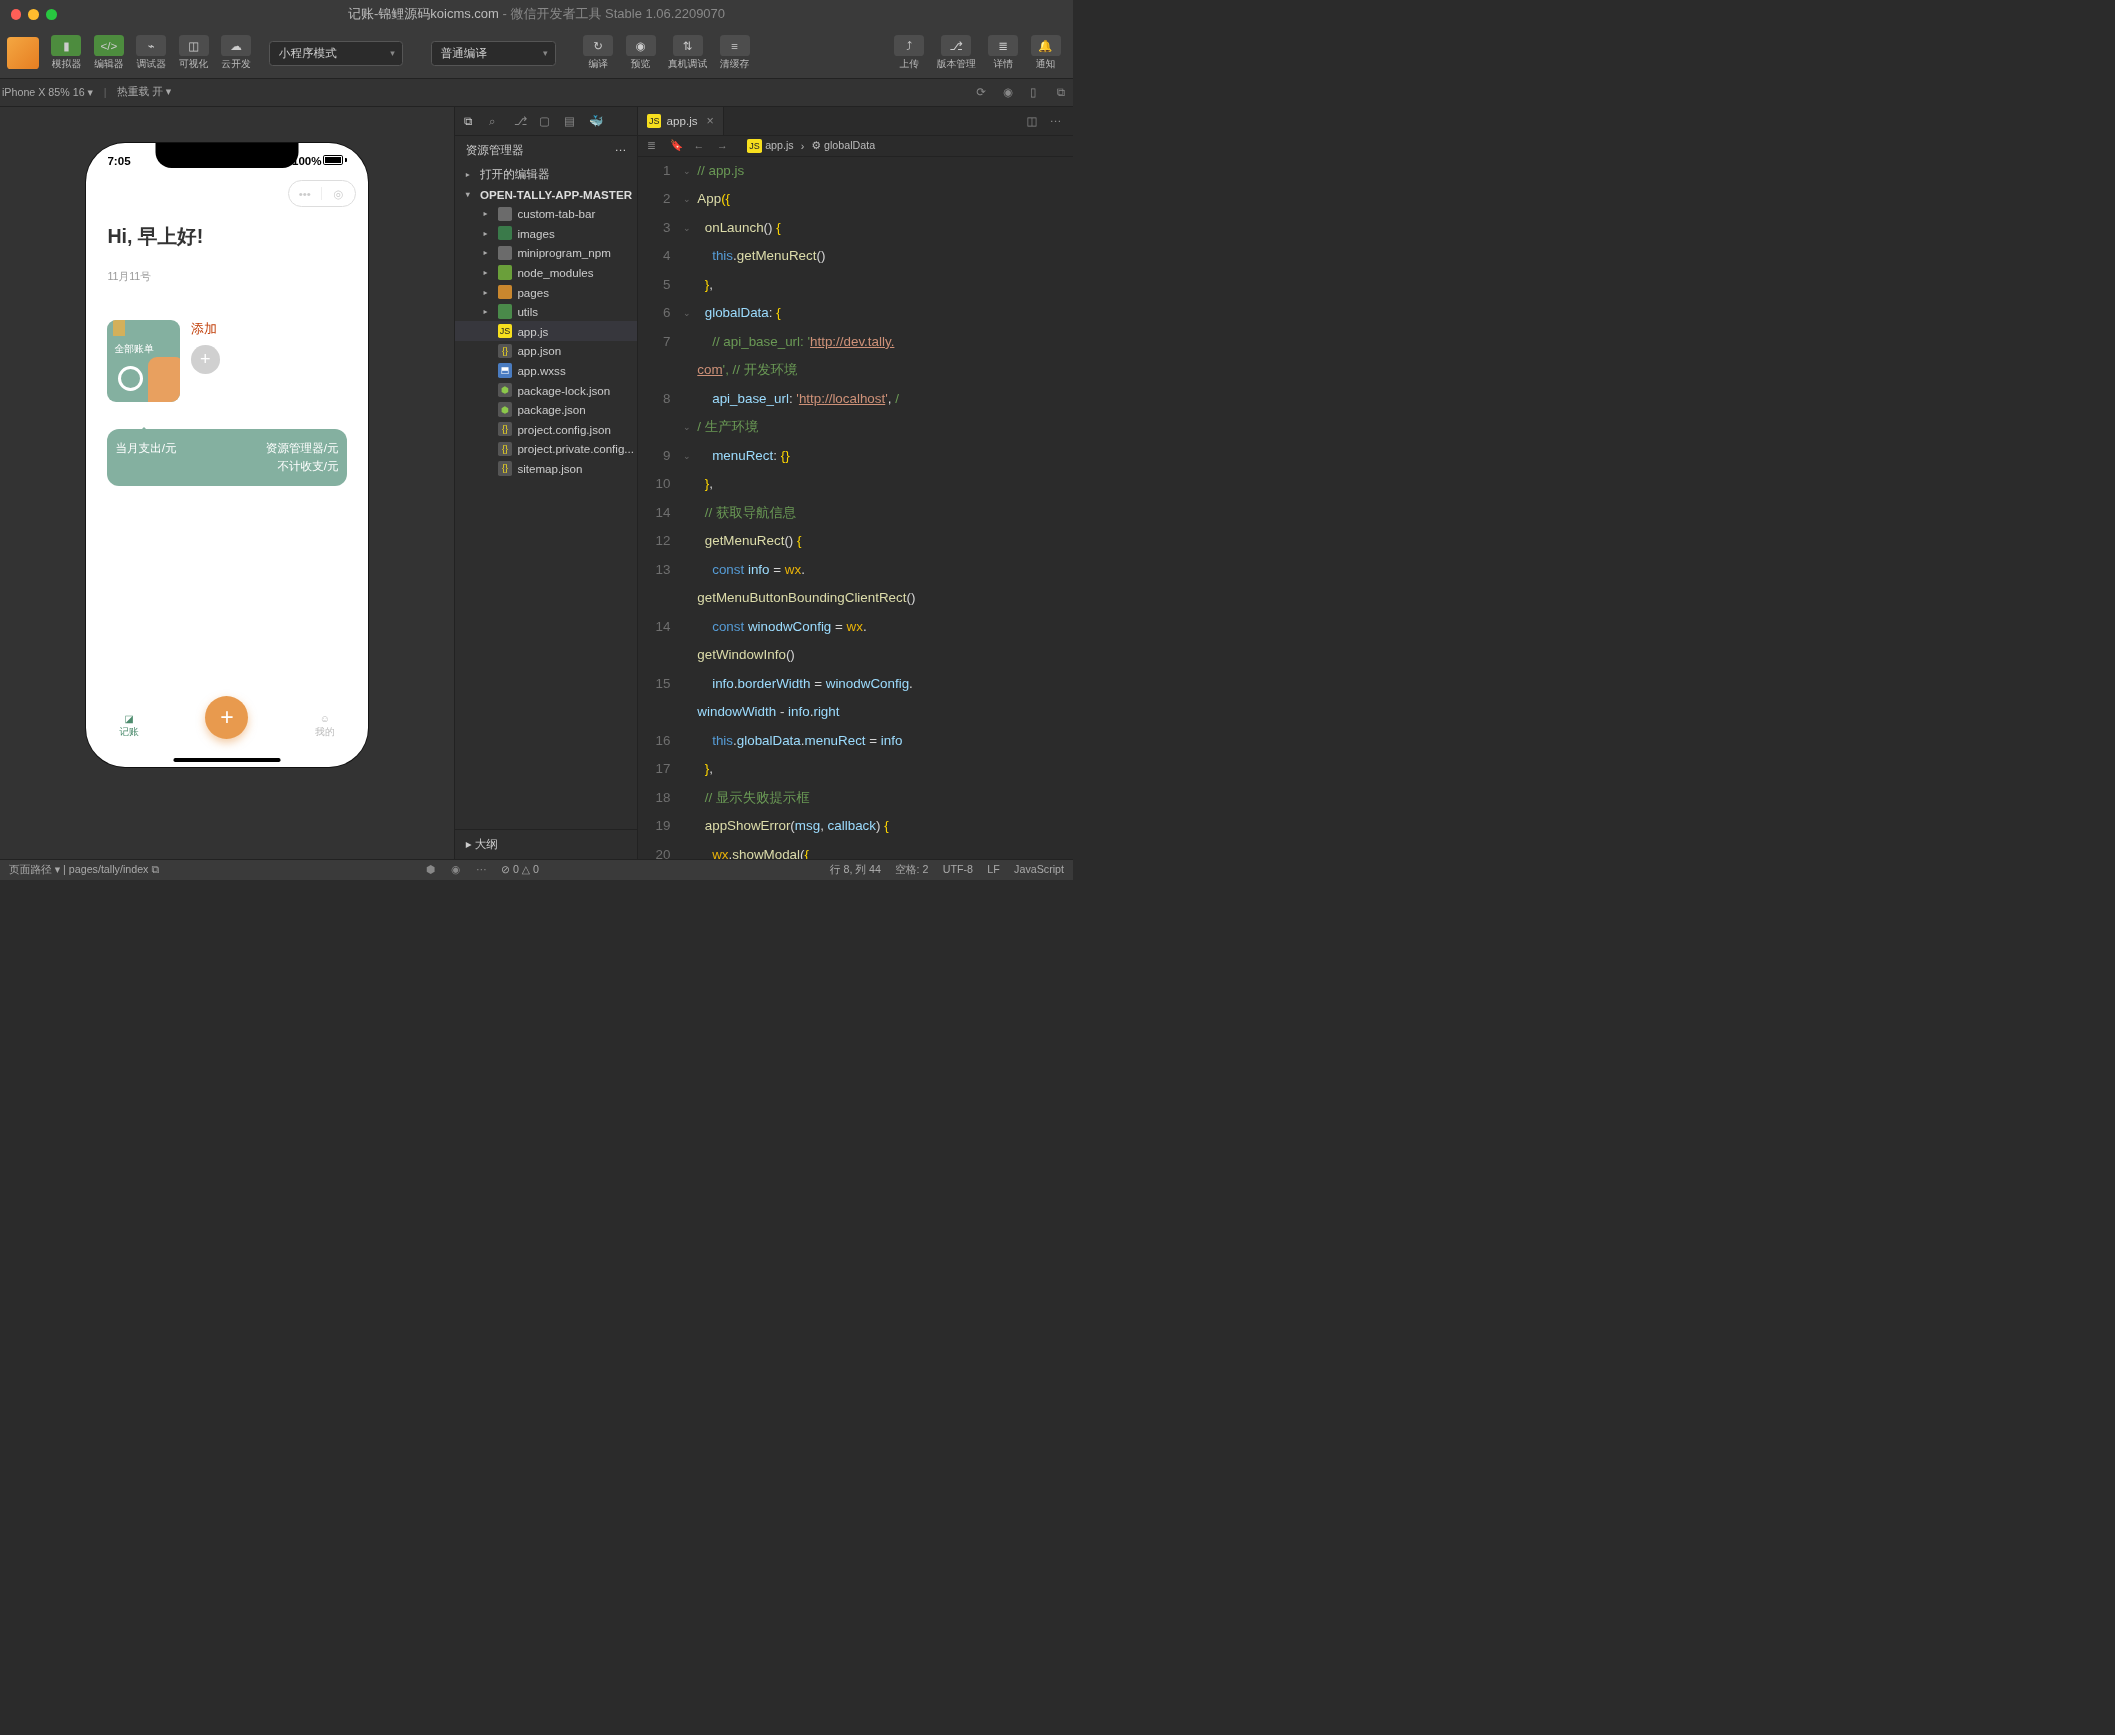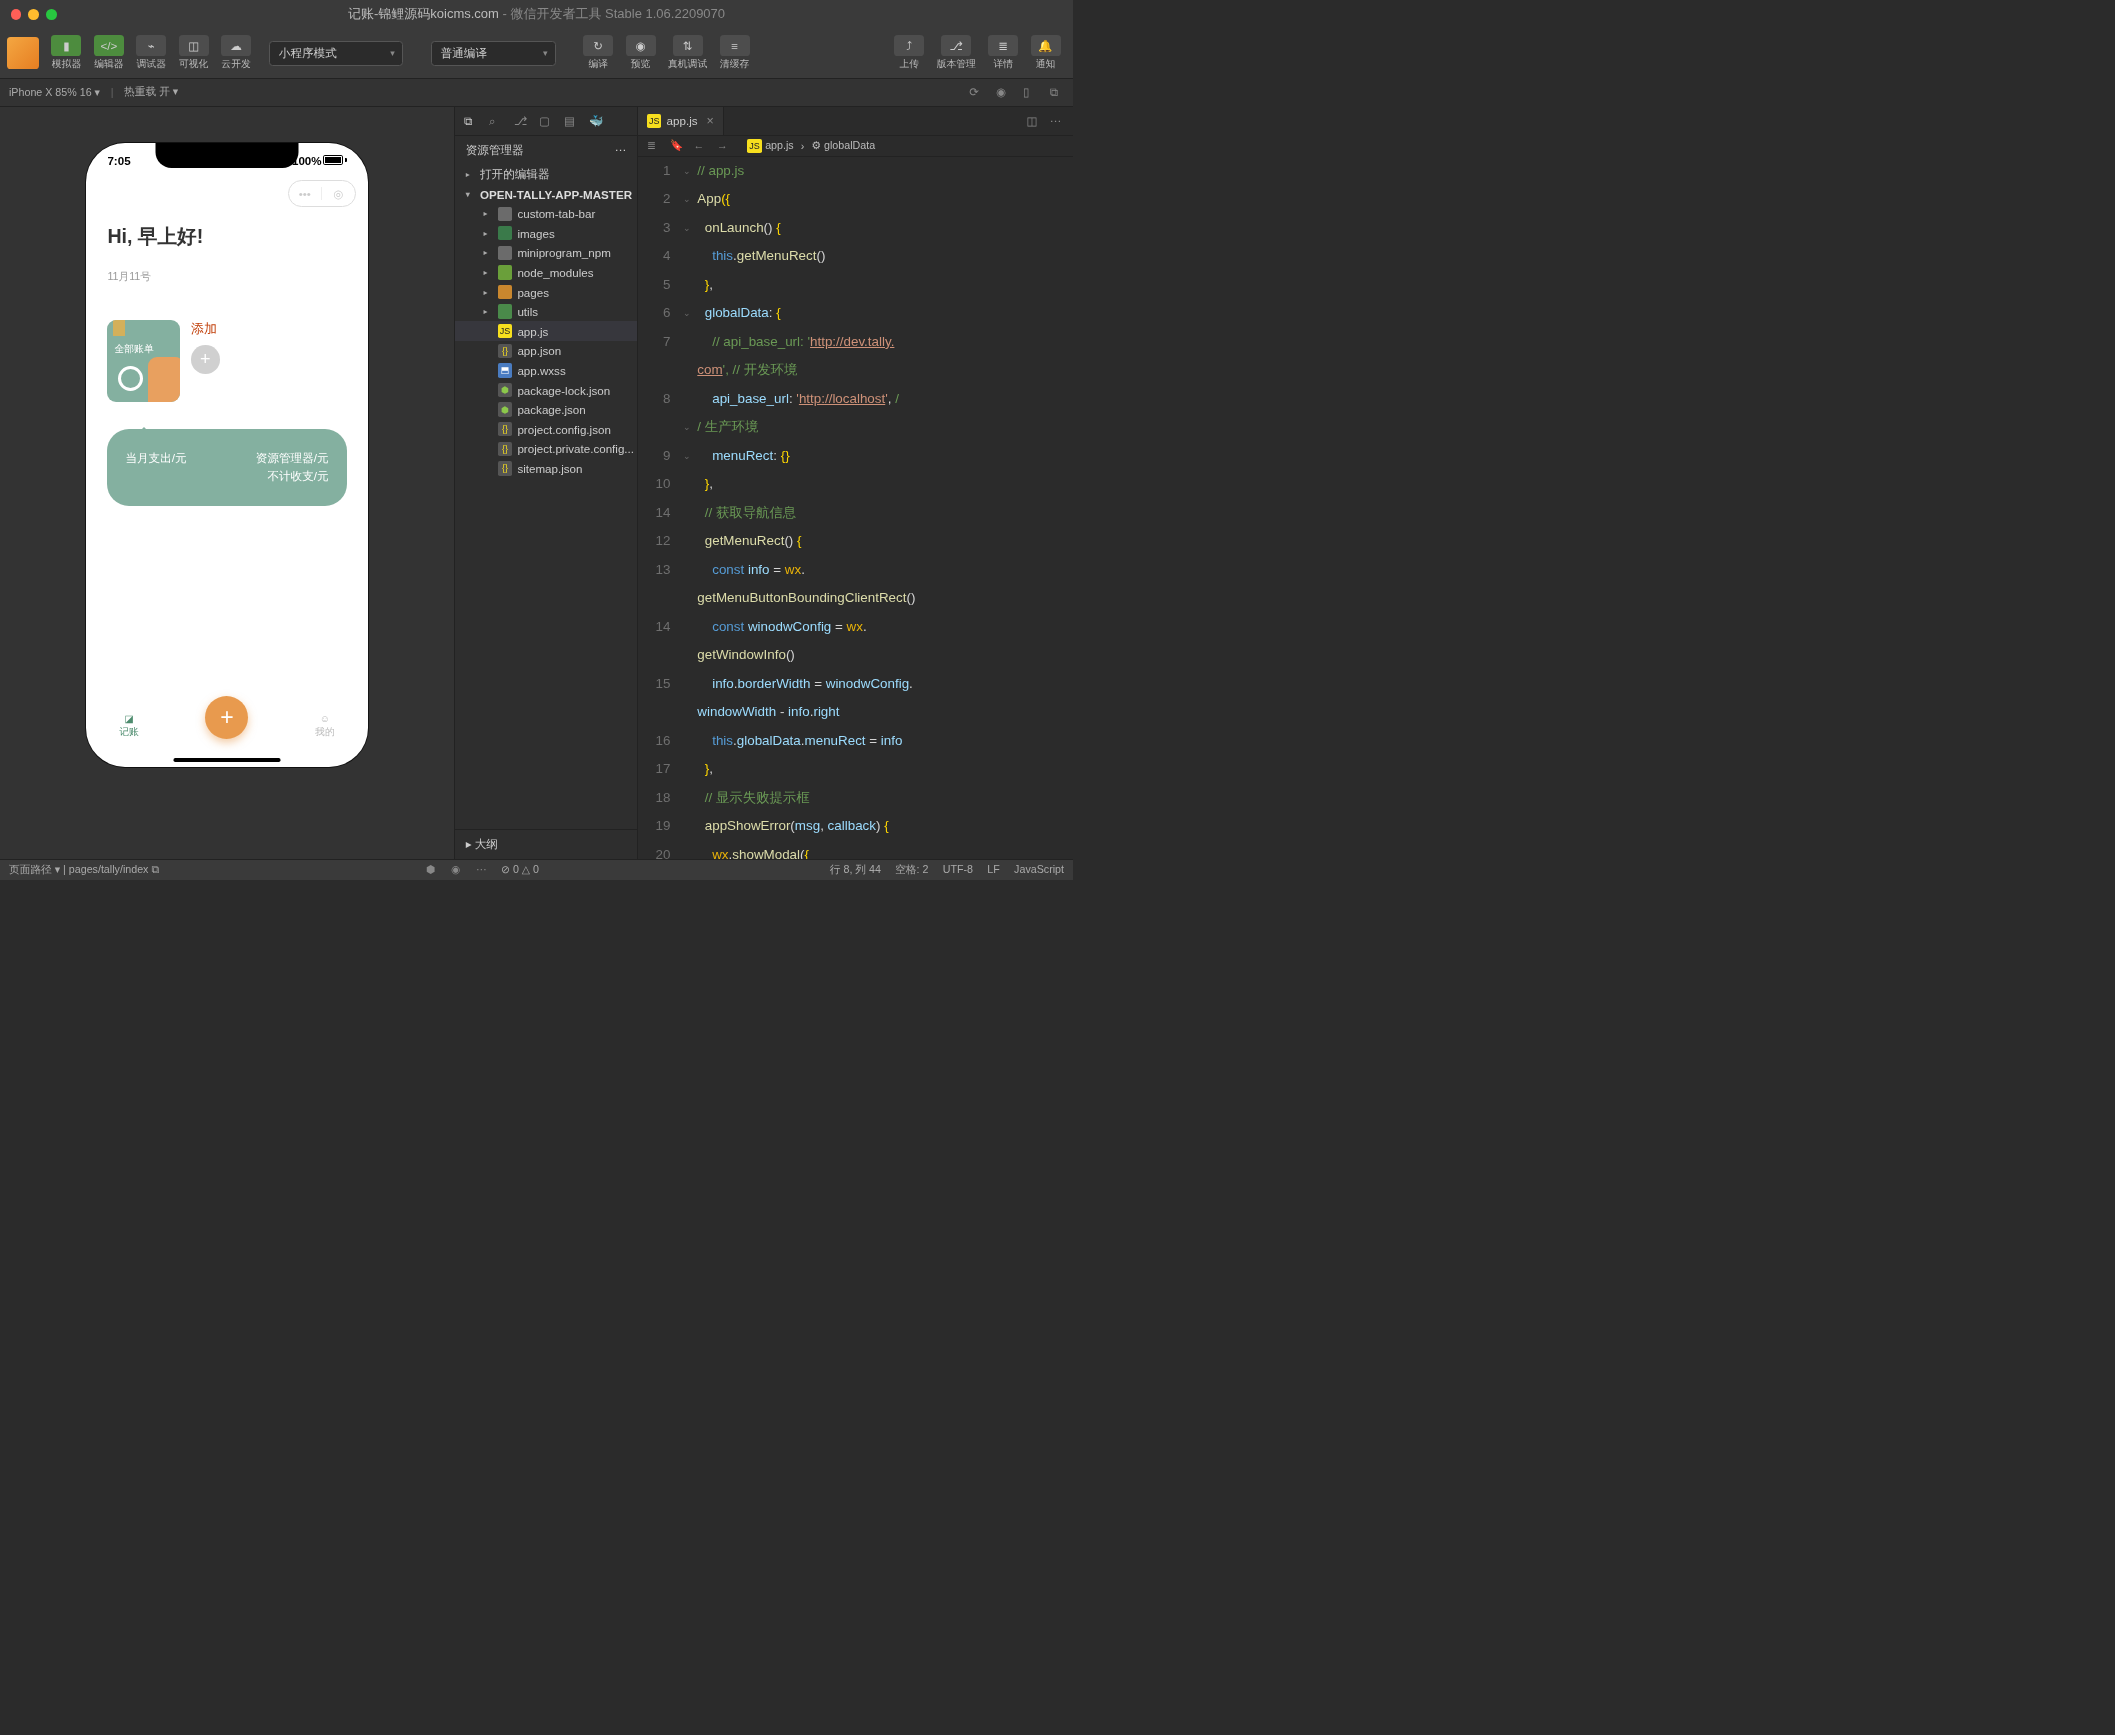--- a/index.html
+++ b/index.html
@@ -12,21 +12,21 @@
   .toolbar { height:50px; background:#3a3a3a; display:flex; align-items:center; padding:0 7.1px; gap:1.8px; border-bottom:0.9px solid #222; }
   .avatar { width:32px; height:32px; border-radius:3.6px; background:linear-gradient(135deg,#f4a742,#e67e22); margin-right:5.3px; }
   .tbtn { display:flex; flex-direction:column; align-items:center; gap:1.8px; padding:3.6px 5.3px; border-radius:3.6px; }
   .tbtn-icon { width:30px; height:21.4px; border-radius:3.6px; display:flex; align-items:center; justify-content:center; }
   .green { background:#4d8c3e; }
   .dark { background:#4d4d4d; }
   .tbtn-label { font-size:9.8px; color:#bbb; }
   .spacer { flex:1; }
   .dropdown { background:#2b2b2b; border:0.9px solid #555; border-radius:3.6px; height:25px; padding:0 21.4px 0 9px; display:flex; align-items:center; color:#ccc; font-size:11.6px; position:relative; margin:0 8px; }
   .dropdown::after { content:"▾"; position:absolute; right:7.1px; color:#888; font-size:9px; }
-  .subbar { height:28.5px; background:#333; display:flex; align-items:center; padding:0 9px; border-bottom:0.9px solid #222; }
+  .subbar { height:28.5px; background:#333; display:flex; align-items:center; padding:0 2px; border-bottom:0.9px solid #222; }
   .subbar .left { display:flex; align-items:center; gap:10.7px; color:#aaa; font-size:10.7px; }
   .subbar .icons { display:flex; gap:12.5px; margin-left:auto; align-items:center; }
   .ico { width:14.3px; height:14.3px; color:#888; }
   .main { display:flex; height:752px; }
   .sim-col { width:454px; background:#333; display:flex; justify-content:center; align-items:flex-start; padding-top:36px; }
   .explorer { width:184px; background:#2e2e2e; border-left:0.9px solid #222; border-right:0.9px solid #222; display:flex; flex-direction:column; }
   .explorer-activity { height:28.5px; display:flex; align-items:center; gap:10.7px; padding:0 9px; border-bottom:0.9px solid #222; }
   .explorer-title { padding:7.1px 10.7px; color:#ccc; font-size:11.6px; display:flex; justify-content:space-between; align-items:center; }
   .tree { flex:1; overflow:auto; font-size:11.6px; }
   .tree-row { display:flex; align-items:center; height:19.6px; padding-left:10.7px; gap:5.3px; color:#ccc; cursor:default; }
@@ -79,21 +79,21 @@
   .date { font-size:10.7px; color:#999; margin-top:20px; }
   .cards-row { display:flex; gap:10.7px; margin-top:36px; }
   .card-bill { width:73px; height:82px; background:#84b0a0; border-radius:9px; position:relative; overflow:hidden; }
   .card-bill .ribbon { position:absolute; top:0; left:5.3px; width:12.5px; height:16px; background:#d4b05a; }
   .card-bill .label { color:#fff; font-size:9.8px; position:absolute; top:23px; left:7.1px; }
   .card-bill .mag { position:absolute; bottom:10.7px; left:10.7px; width:25px; height:25px; border:3.6px solid #fff; border-radius:50%; }
   .card-bill .person { position:absolute; right:-3.6px; bottom:0; width:36px; height:45px; background:#e8a05f; border-radius:9px 9px 0 0; }
   .card-add { width:73px; height:82px; }
   .card-add .label { font-size:13px; color:#c2410c; }
   .card-add .circle { width:28.5px; height:28.5px; background:#d0d0d0; border-radius:50%; display:flex; align-items:center; justify-content:center; color:#fff; font-size:18px; margin-top:7.1px; }
-  .summary { margin-top:27px; background:#84b0a0; border-radius:22px; padding:18px; color:#fff; display:flex; position:relative; }
+  .summary { margin-top:27px; background:#84b0a0; border-radius:12px; padding:8px; color:#fff; display:flex; position:relative; }
   .summary::before { content:""; position:absolute; top:-9px; left:30px; border:7.1px solid transparent; border-bottom-color:#84b0a0; }
   .summary .scol { flex:1; font-size:11.6px; }
   .summary .scol div { margin:3.6px 0; }
   .tabbar { position:absolute; bottom:14.3px; left:0; right:0; height:53px; display:flex; align-items:center; justify-content:space-around; }
   .tabbar .titem { display:flex; flex-direction:column; align-items:center; font-size:9.8px; gap:1.8px; }
   .tabbar .fab { width:43px; height:43px; background:#e89a4e; border-radius:50%; display:flex; align-items:center; justify-content:center; color:#fff; font-size:23px; box-shadow:0 3.6px 9px rgba(232,154,78,.5); margin-top:-18px; }
   .home-ind { position:absolute; bottom:5.3px; left:50%; transform:translateX(-50%); width:107px; height:3.6px; background:#000; border-radius:1.8px; }
   .battery { display:inline-flex; align-items:center; gap:1.8px; }
   .bat-body { width:19.6px; height:9.8px; border:0.9px solid #000; border-radius:1.8px; position:relative; }
   .bat-body::after { content:""; position:absolute; left:0.9px; top:0.9px; bottom:0.9px; right:0.9px; background:#000; }

